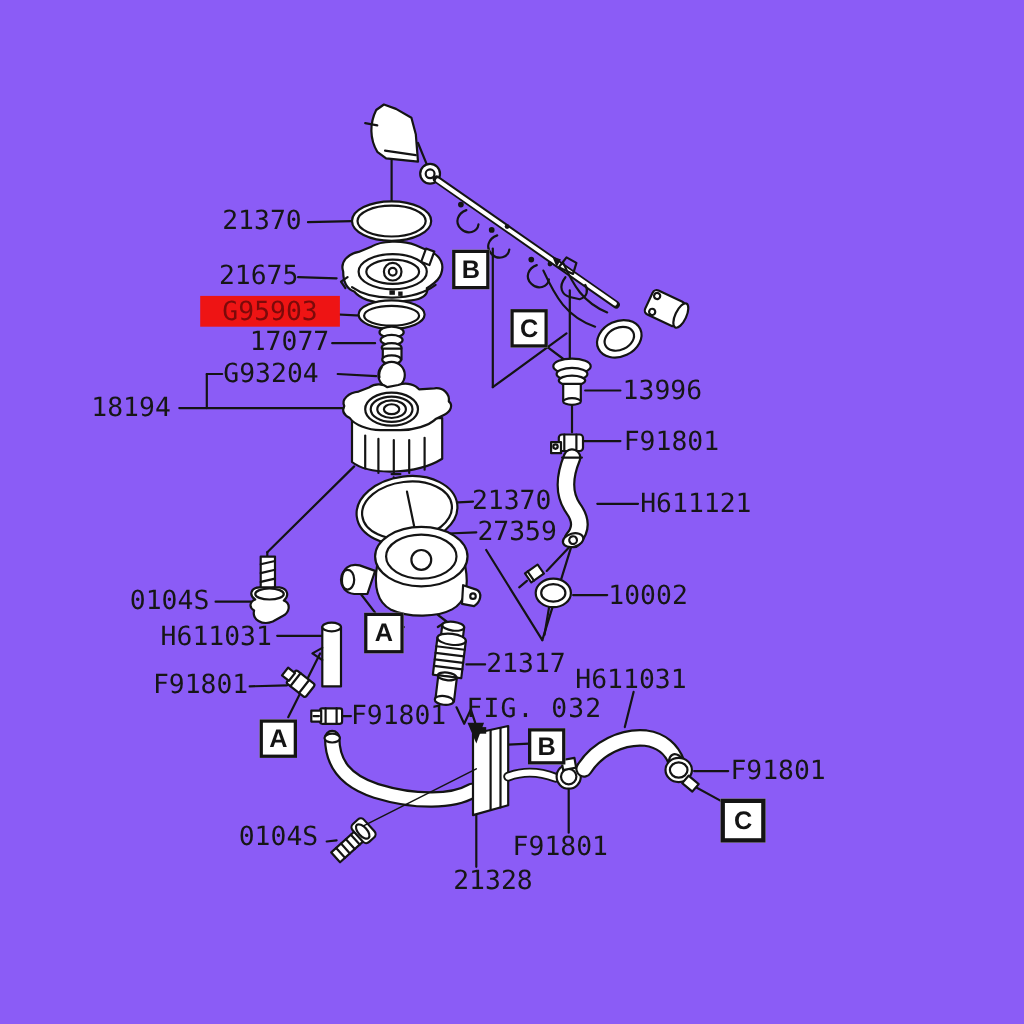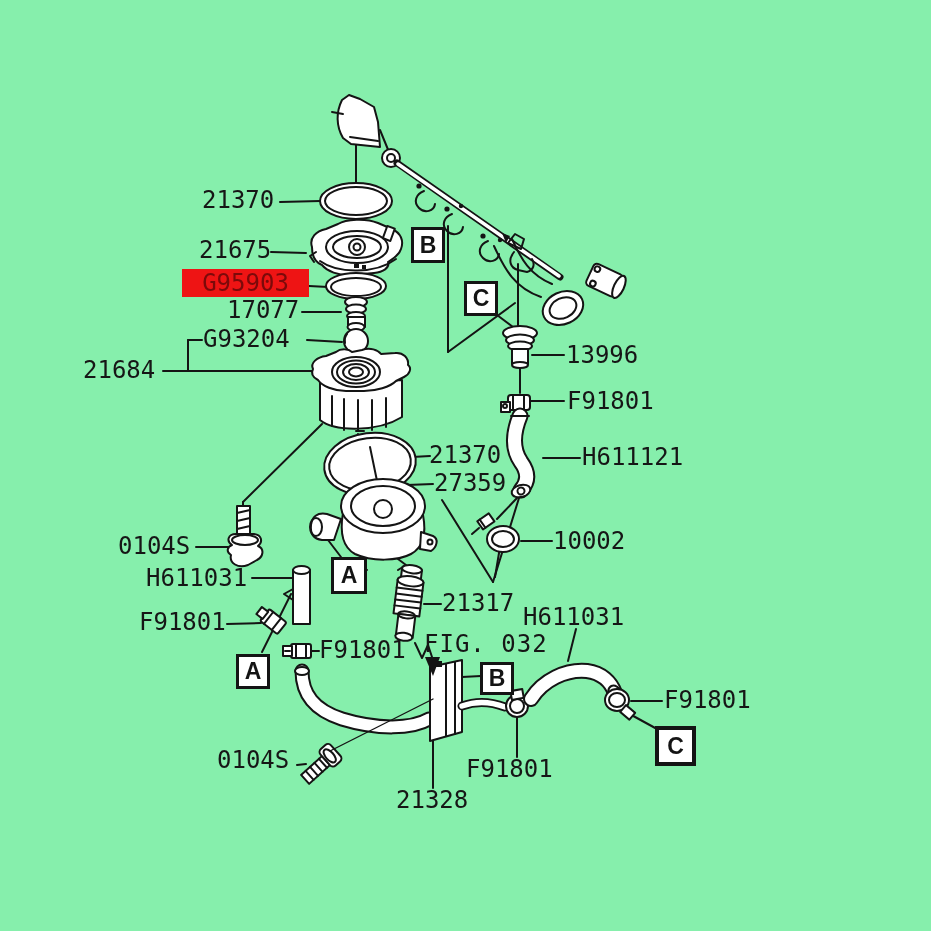--- a/index.html
+++ b/index.html
@@ -1,16 +1,16 @@
 <!DOCTYPE html>
 <html><head>
 <meta charset="utf-8">
 <style>
   html,body{margin:0;padding:0;background:#fff;}
-  .stage{position:relative;width:931px;height:931px;background:#86efac;overflow:hidden;
+  .stage{position:relative;width:931px;height:931px;background:#8b5cf6;overflow:hidden;
          font-family:"DejaVu Sans Mono","Liberation Mono",monospace;}
   .stage svg{position:absolute;left:0;top:0;}
   svg path,svg ellipse,svg circle,svg rect,svg line,svg polyline{
     stroke:#141414;stroke-width:2;fill:none;stroke-linecap:round;stroke-linejoin:round;}
   .wf{fill:#fff;}
   .fill{fill:#141414;stroke:none;}
   .thin{stroke-width:1.4;}
   .t7{stroke-width:7;} .t35{stroke-width:3.5;stroke:#fff;}
   .t9{stroke-width:9;} .t55{stroke-width:5.5;stroke:#fff;}
   .t15{stroke-width:15;} .t11{stroke-width:11;stroke:#fff;}
@@ -321,36 +321,36 @@
     <path class="fill" d="M425,657 L440,657 L433,676 Z"></path>
   </g>
 
 </svg>
 
 <div class="lbl" style="left:202px;top:189px">21370</div>
 <div class="lbl" style="left:199px;top:239px">21675</div>
 <div class="lbl hl" style="left: 182px; top: 269px; background: rgb(238, 20, 20); color: rgb(124, 10, 10);">G95903</div>
 <div class="lbl" style="left:227px;top:299px">17077</div>
 <div class="lbl" style="left:203px;top:328px">G93204</div>
-<div class="lbl" style="left:83px;top:359px">21684</div>
+<div class="lbl" style="left:83px;top:359px">18194</div>
 <div class="lbl" style="left:566px;top:344px">13996</div>
 <div class="lbl" style="left:567px;top:390px">F91801</div>
 <div class="lbl" style="left:582px;top:446px">H611121</div>
 <div class="lbl" style="left:429px;top:444px">21370</div>
 <div class="lbl" style="left:434px;top:472px">27359</div>
 <div class="lbl" style="left:553px;top:530px">10002</div>
 <div class="lbl" style="left:442px;top:592px">21317</div>
 <div class="lbl" style="left:118px;top:535px">0104S</div>
 <div class="lbl" style="left:146px;top:567px">H611031</div>
 <div class="lbl" style="left:139px;top:611px">F91801</div>
 <div class="lbl" style="left:319px;top:639px">F91801</div>
 <div class="lbl fig" style="left:424px;top:633px">FIG. 032</div>
 <div class="lbl" style="left:523px;top:606px">H611031</div>
 <div class="lbl" style="left:466px;top:758px">F91801</div>
-<div class="lbl" style="left:396px;top:789px">21328</div>
+<div class="lbl" style="left:412px;top:789px">21328</div>
 <div class="lbl" style="left:217px;top:749px">0104S</div>
 <div class="lbl" style="left:664px;top:689px">F91801</div>
 
 <div class="cbox" style="left:411px;top:227px;width:28px;height:30px">B</div>
 <div class="cbox" style="left:464px;top:281px;width:28px;height:29px">C</div>
 <div class="cbox" style="left:331px;top:557px;width:30px;height:31px">A</div>
 <div class="cbox" style="left:236px;top:654px;width:28px;height:29px">A</div>
 <div class="cbox" style="left:480px;top:662px;width:28px;height:27px">B</div>
 <div class="cbox" style="left:655px;top:726px;width:33px;height:32px;border-width:4px">C</div>
 

